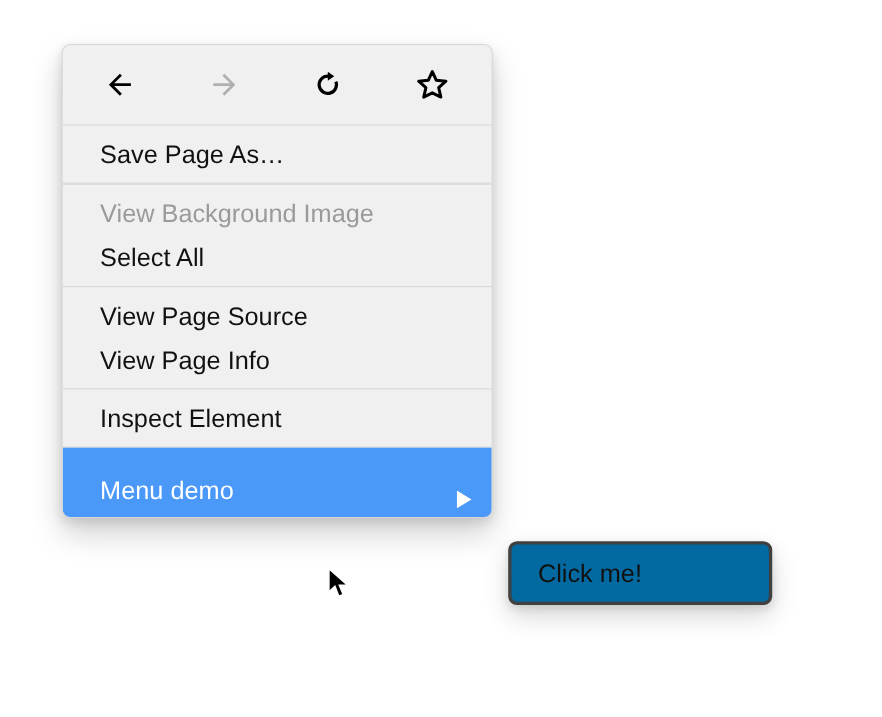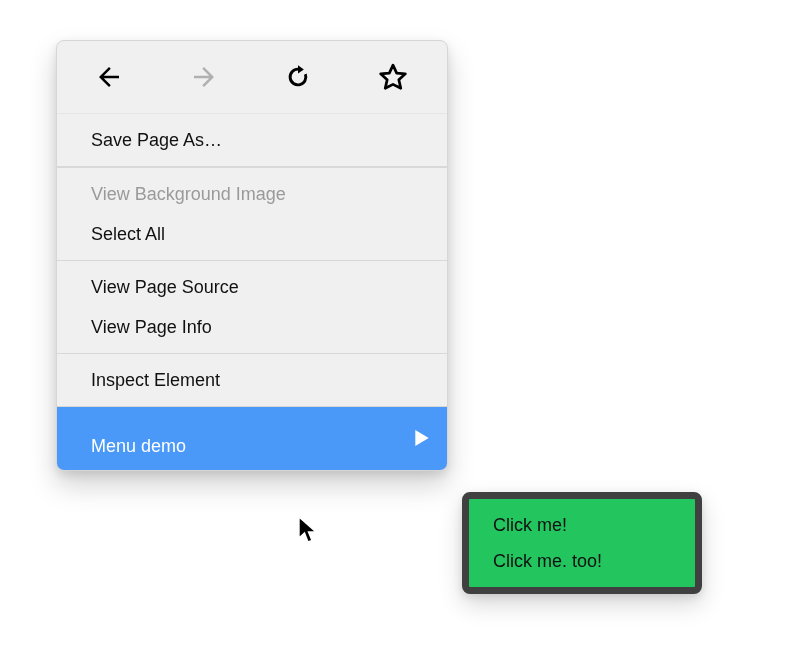--- a/index.html
+++ b/index.html
@@ -42,24 +42,24 @@
     height: 1px;
     background: #d8d8d8;
   }
   .sep-strong {
     height: 1px;
     background: #c9c9c9;
     border-top: 1px solid #e6e6e6;
   }
   .menu-item {
     display: flex;
-    align-items: flex-start;
+    align-items: flex-end;
     justify-content: space-between;
     padding: 4px 18px 4px 34px;
-    font-size: 18px;
+    font-size: 23px;
     line-height: 32px;
     color: #111;
     cursor: default;
   }
   .menu-item.disabled {
     color: #9a9a9a;
   }
   .menu-item.highlight {
     background: #4a98f7;
     color: #ffffff;
@@ -70,22 +70,22 @@
   }
   .submenu-arrow svg { display:block; }
   .menu-item.disabled .submenu-arrow svg path { fill: #9a9a9a; }
   .menu-item.highlight .submenu-arrow svg path { fill: #ffffff; }
 
   .submenu {
     position: absolute;
     left: 462px;
     top: 492px;
     width: 240px;
-    background: #22c55e;
-    border: 7px solid #404040;
+    background: #0369a1;
+    border: 3px solid #404040;
     border-radius: 8px;
     box-shadow: 0 10px 24px rgba(0,0,0,0.16), 0 3px 8px rgba(0,0,0,0.10);
     padding: 8px 0;
   }
   .submenu .menu-item {
     padding: 2px 18px 2px 24px;
   }
 
   .cursor {
     position: absolute;
@@ -185,22 +185,19 @@
       </span>
     </div>
   </div>
 
 </div>
 
 <div class="submenu">
   <div class="menu-item">
     <span>Click me!</span>
   </div>
-  <div class="menu-item">
-    <span>Click me. too!</span>
-  </div>
 </div>
 
 <div class="cursor">
   <svg width="22" height="28" viewBox="0 0 22 28">
     <path d="M1 1 L1 22 L6.5 17 L10 26 L14 24.5 L10.5 16 L18 16 Z" fill="#000" stroke="#fff" stroke-width="1.4"></path>
   </svg>
 </div>
 
 </body></html>

